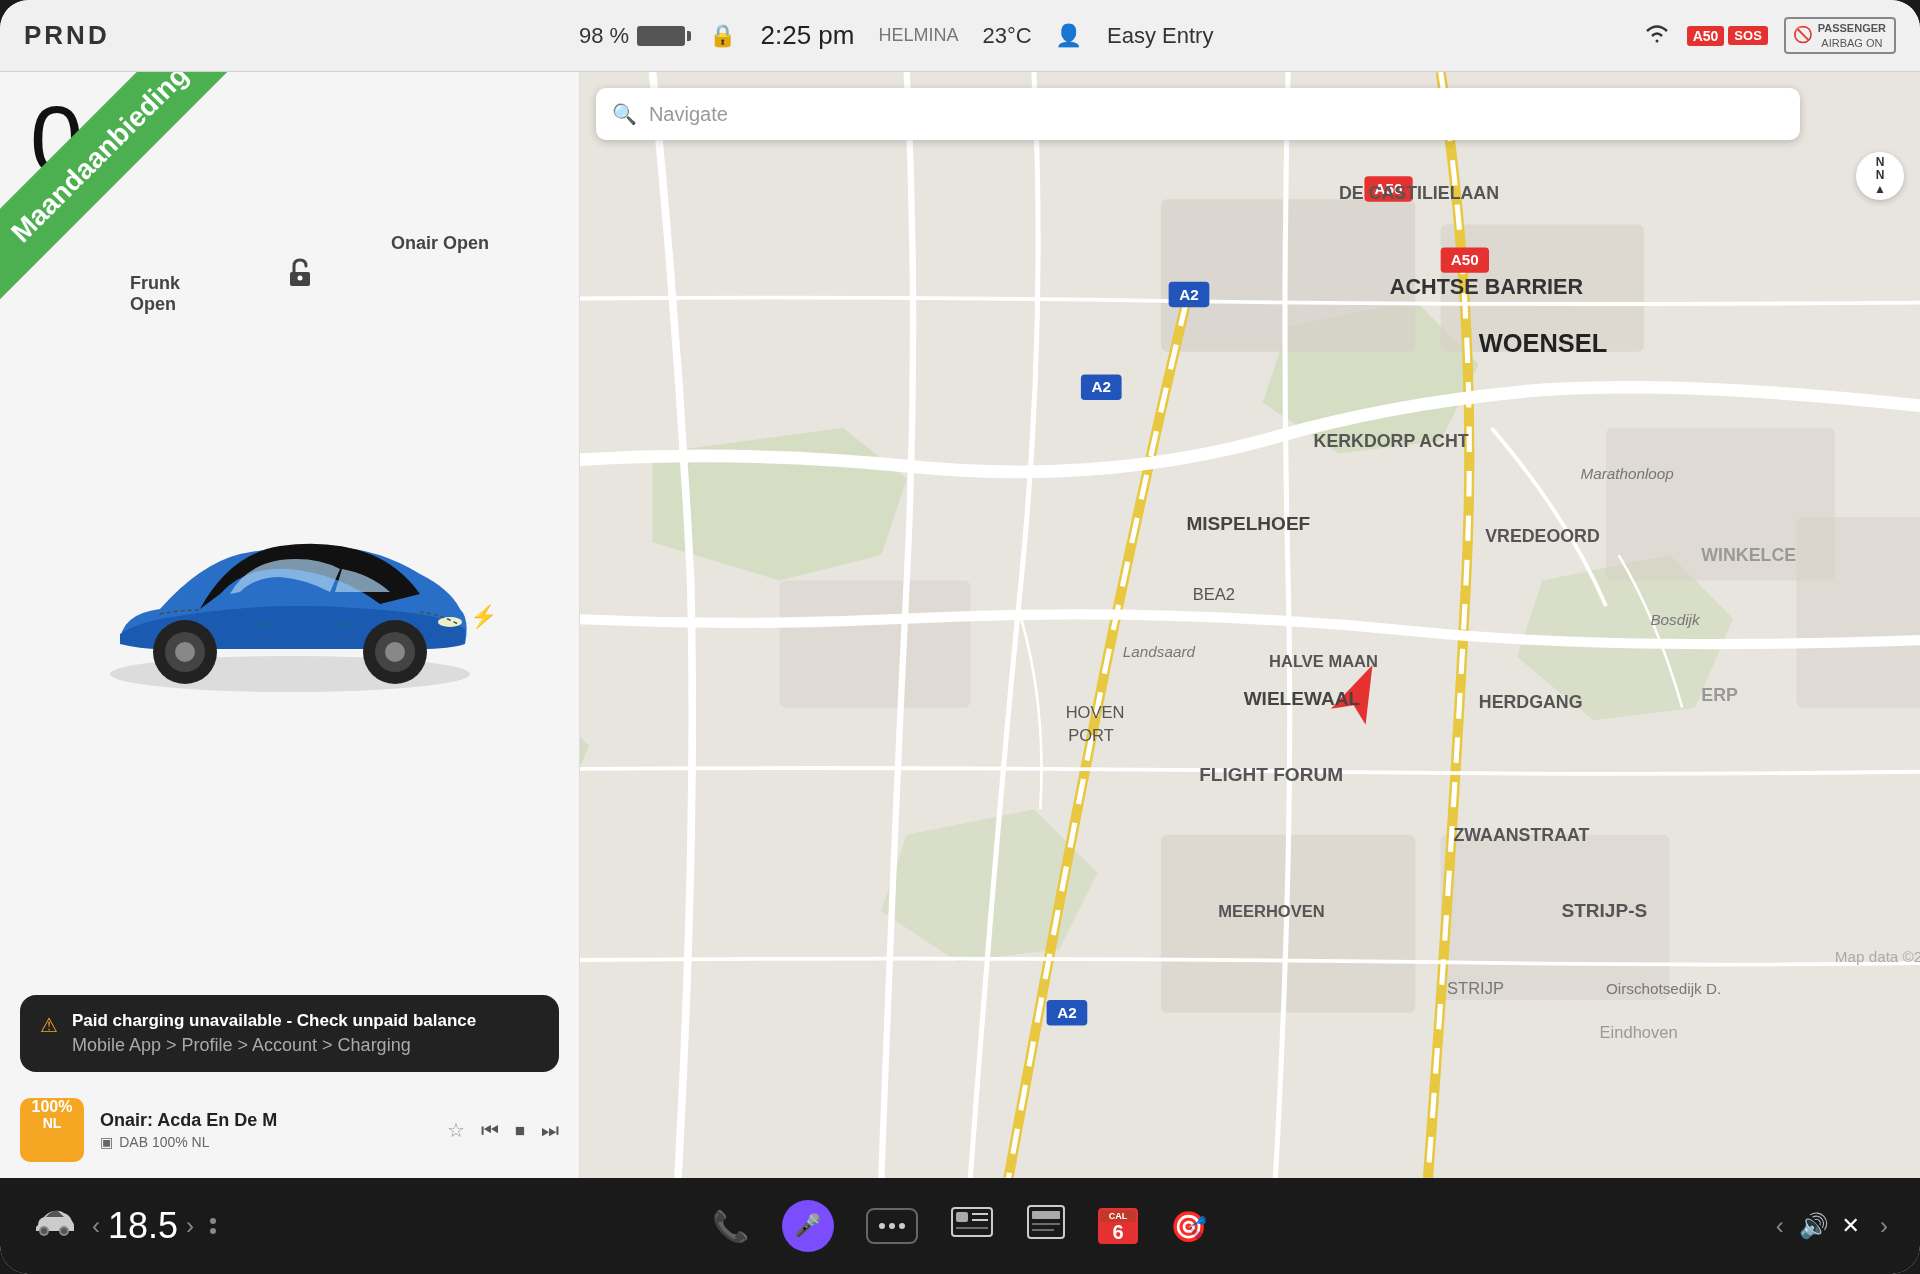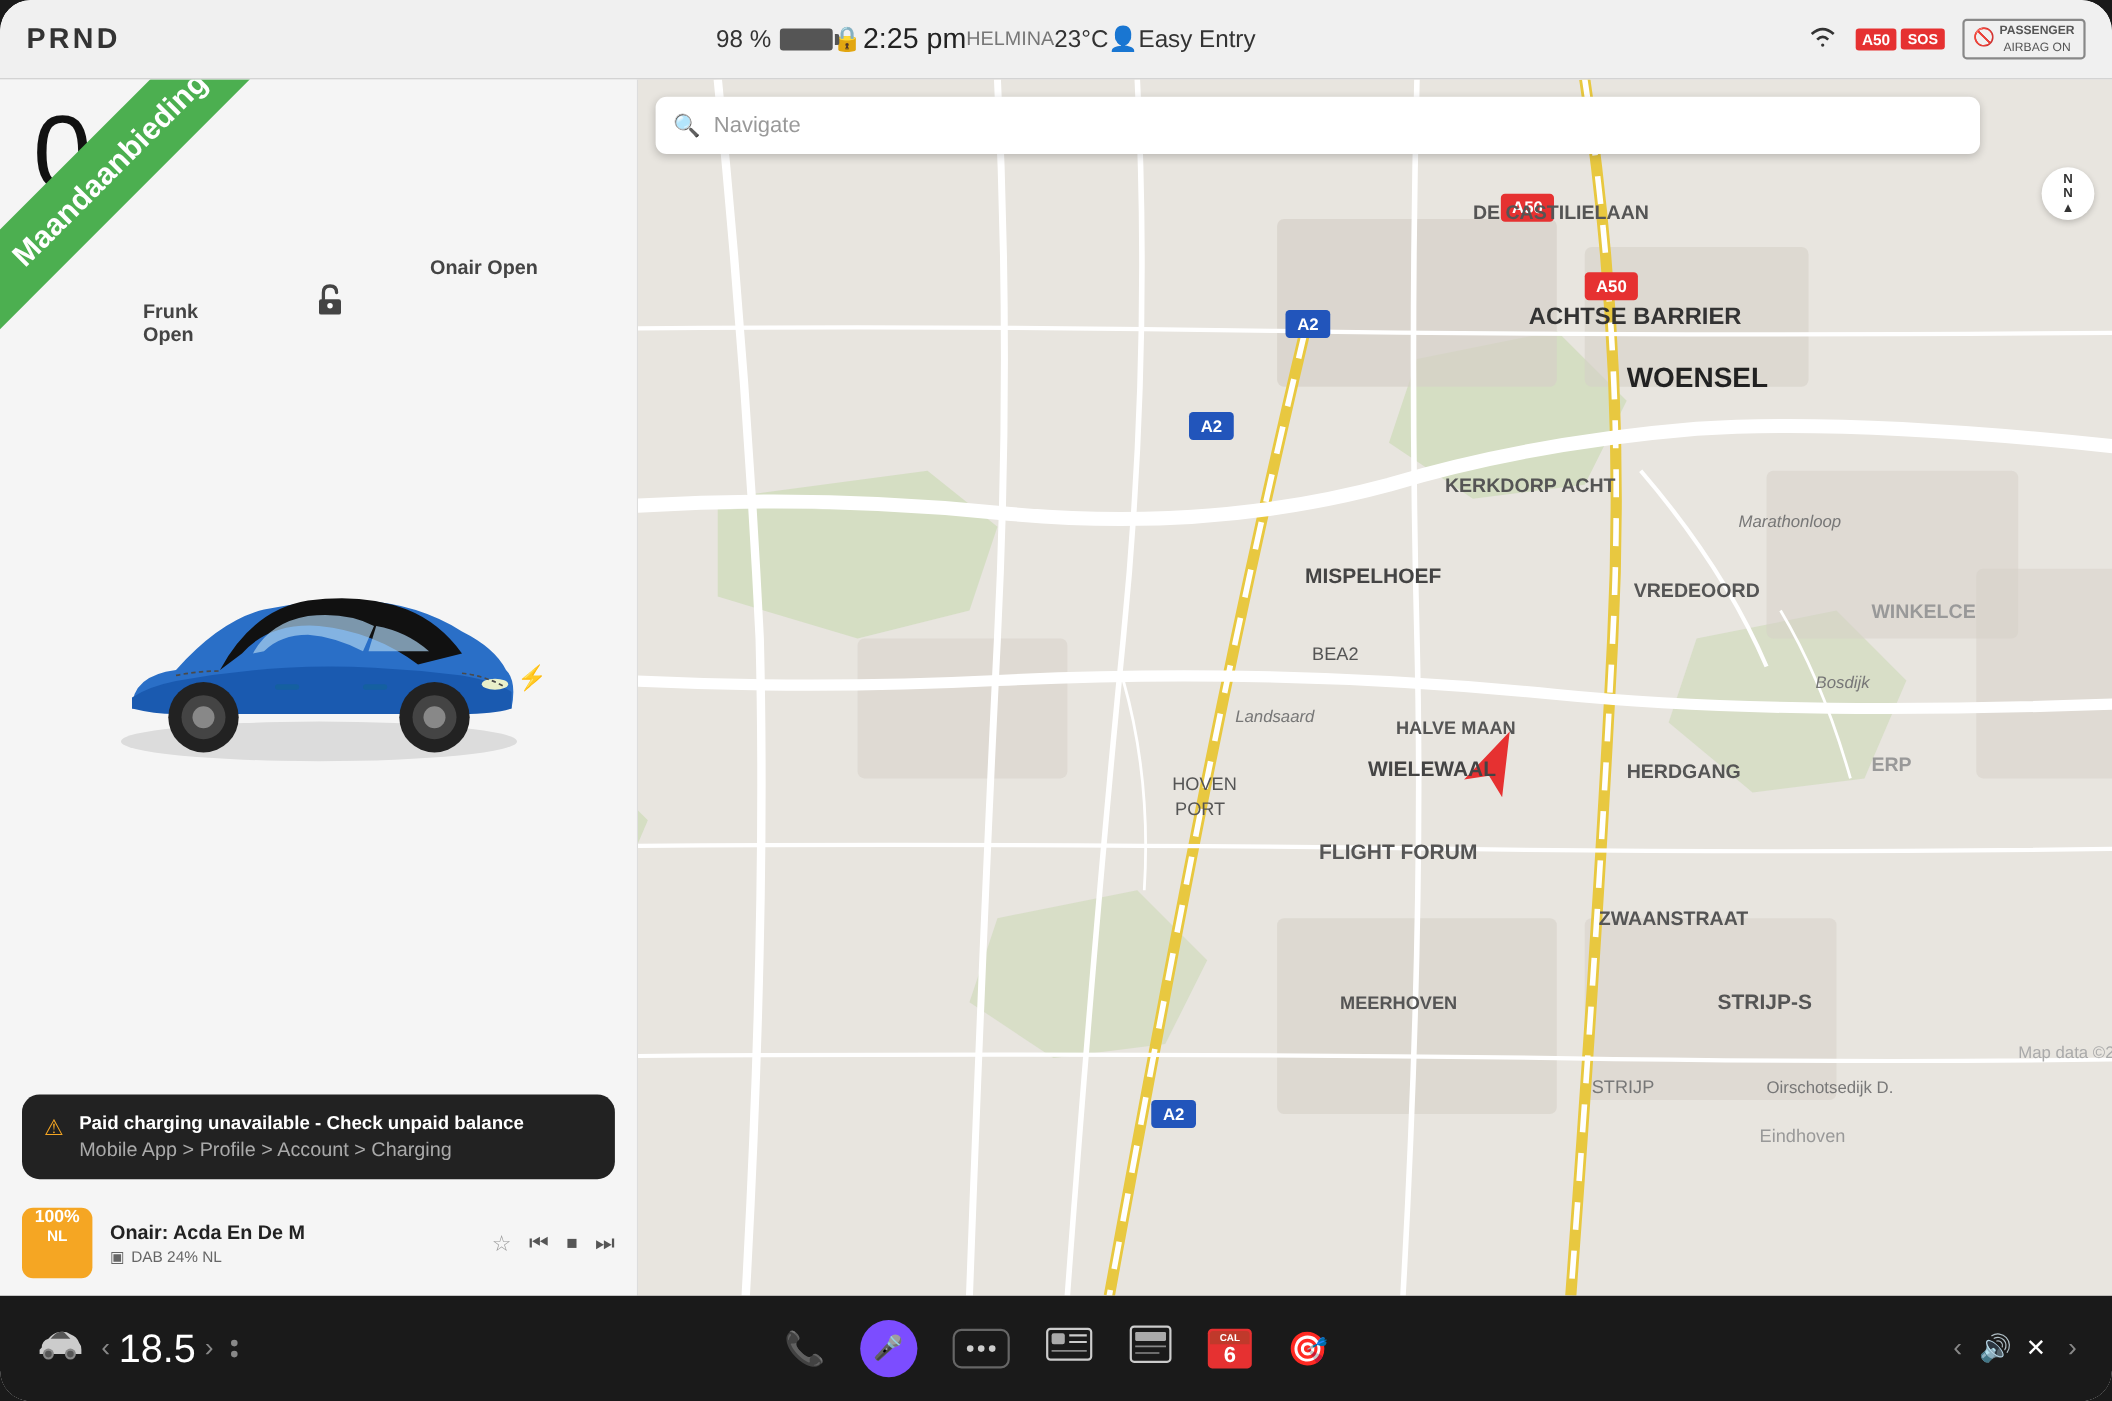--- a/index.html
+++ b/index.html
@@ -37,20 +37,21 @@
     .gear-indicator {
       font-size: 26px;
       font-weight: 600;
       color: #333;
       letter-spacing: 3px;
       margin-right: 40px;
     }
     .status-center {
       display: flex;
       align-items: center;
+      gap: 24px;
       flex: 1;
       justify-content: center;
     }
     .battery-status {
       display: flex;
       align-items: center;
       gap: 8px;
       font-size: 22px;
       color: #333;
     }
@@ -555,21 +556,21 @@
         <div class="media-logo">
           <div>
             <div style="font-size:16px;">100%</div>
             <div style="font-size:14px;">NL</div>
           </div>
         </div>
         <div class="media-info">
           <div class="media-title">Onair: Acda En De M</div>
           <div class="media-sub">
             <span>▣</span>
-            <span>DAB 24% NL</span>
+            <span>DAB 100% NL</span>
           </div>
         </div>
         <div class="media-controls">
           <button class="media-btn star-btn">☆</button>
           <button class="media-btn">⏮</button>
           <button class="media-btn">⏹</button>
           <button class="media-btn">⏭</button>
         </div>
       </div>
     </div>

